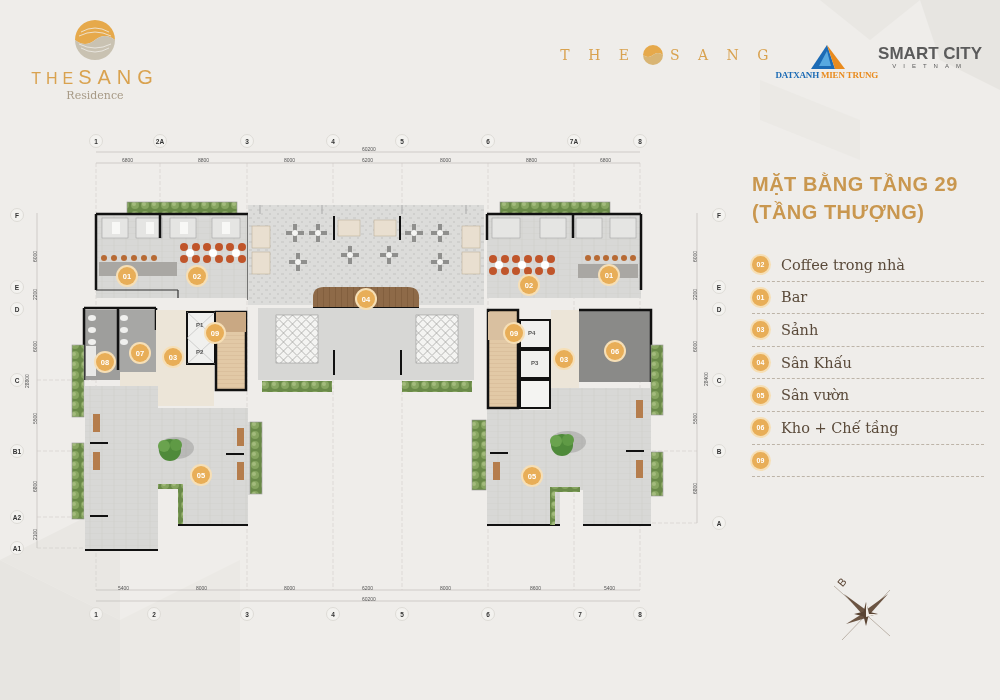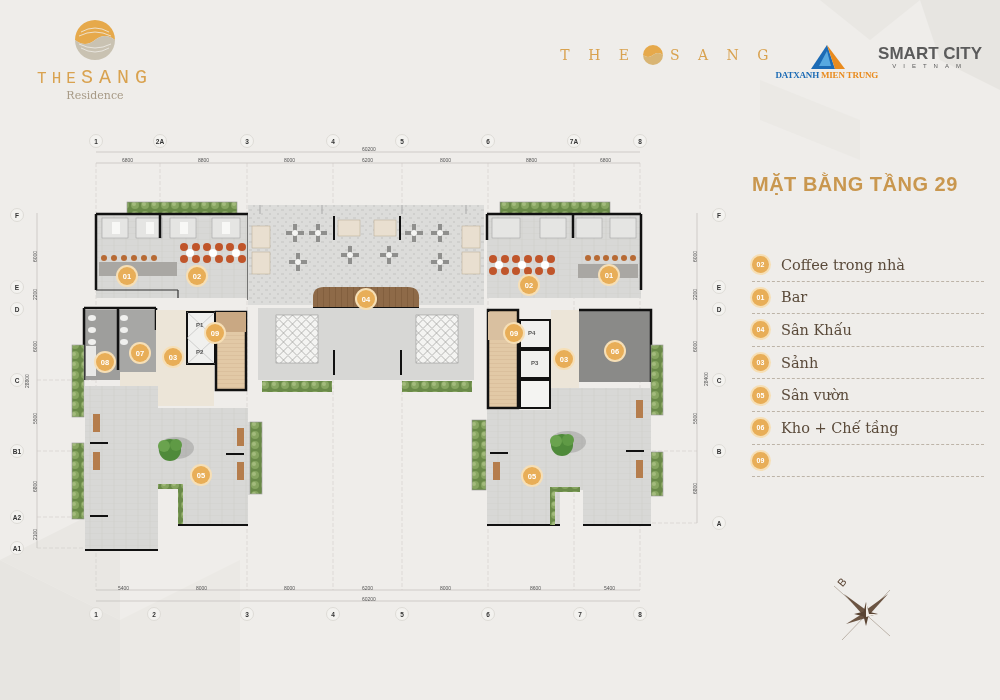--- a/index.html
+++ b/index.html
@@ -6,21 +6,21 @@
   html, body { width: 1000px; height: 700px; overflow: hidden; }
   body {
     position: relative;
     background: #efedea;
     font-family: "Liberation Sans", sans-serif;
     color: #5a4a3a;
   }
   .bg-facet { position: absolute; pointer-events: none; }
   .logo-left { position: absolute; left: 10px; top: 18px; width: 170px; height: 90px; text-align: center; }
   .logo-left .emblem { width: 44px; height: 44px; margin: 0 auto; display: block; }
-  .logo-left .brand { font-family: Liberation Mono, monospace; color: #d9a24f; font-size: 16px; letter-spacing: 5px; margin-top: 4px; }
+  .logo-left .brand { font-family: Liberation Sans, sans-serif; color: #d9a24f; font-size: 16px; letter-spacing: 5px; margin-top: 4px; }
   .logo-left .brand b { font-size: 20px; font-weight: normal; letter-spacing: 6px; }
   .logo-left .sub { font-family: "DejaVu Serif", serif; color: #a79a86; font-size: 11px; margin-top: 0px; }
 
   .partners { position: absolute; top: 44px; right: 18px; height: 50px; display: flex; align-items: flex-start; }
   .p-thesang { font-family: "DejaVu Serif", serif; color: #d9a24f; font-size: 14px; letter-spacing: 7px; display: flex; align-items: center; }
   .p-thesang svg { margin: 0 6px; }
   .p-datxanh { display: flex; flex-direction: column; align-items: center; font-family: Liberation Serif, serif; }
   .p-datxanh .t { font-size: 9px; font-weight: bold; letter-spacing: -0.2px; }
   .p-datxanh .t .a { color: #1c6bb5; }
   .p-datxanh .t .b { color: #e98b1e; }
@@ -89,38 +89,39 @@
     <div class="t"><span class="a">DATXANH</span> <span class="b">MIEN TRUNG</span></div>
   </div>
   <div class="p-smart">
     <div class="t1">SMART CITY</div>
     <div class="t2">VIETNAM</div>
   </div>
 </div>
 
 <div class="title">
   <div>MẶT BẰNG TẦNG 29</div>
+  <div>(TẦNG THƯỢNG)</div>
 </div>
 
 <div class="legend">
   <div class="legend-item">
       <span class="badge">02</span>
       <span class="lbl">Coffee trong nhà</span>
     </div>
   <div class="legend-item">
       <span class="badge">01</span>
       <span class="lbl">Bar</span>
     </div>
   <div class="legend-item">
+      <span class="badge">03</span>
+      <span class="lbl">Sảnh</span>
+    </div>
+  <div class="legend-item">
       <span class="badge">04</span>
       <span class="lbl">Sân Khấu</span>
-    </div>
-  <div class="legend-item">
-      <span class="badge">03</span>
-      <span class="lbl">Sảnh</span>
     </div>
   <div class="legend-item">
       <span class="badge">05</span>
       <span class="lbl">Sân vườn</span>
     </div>
   <div class="legend-item">
       <span class="badge">06</span>
       <span class="lbl">Kho + Chế tầng</span>
     </div>
   <div class="legend-item">

